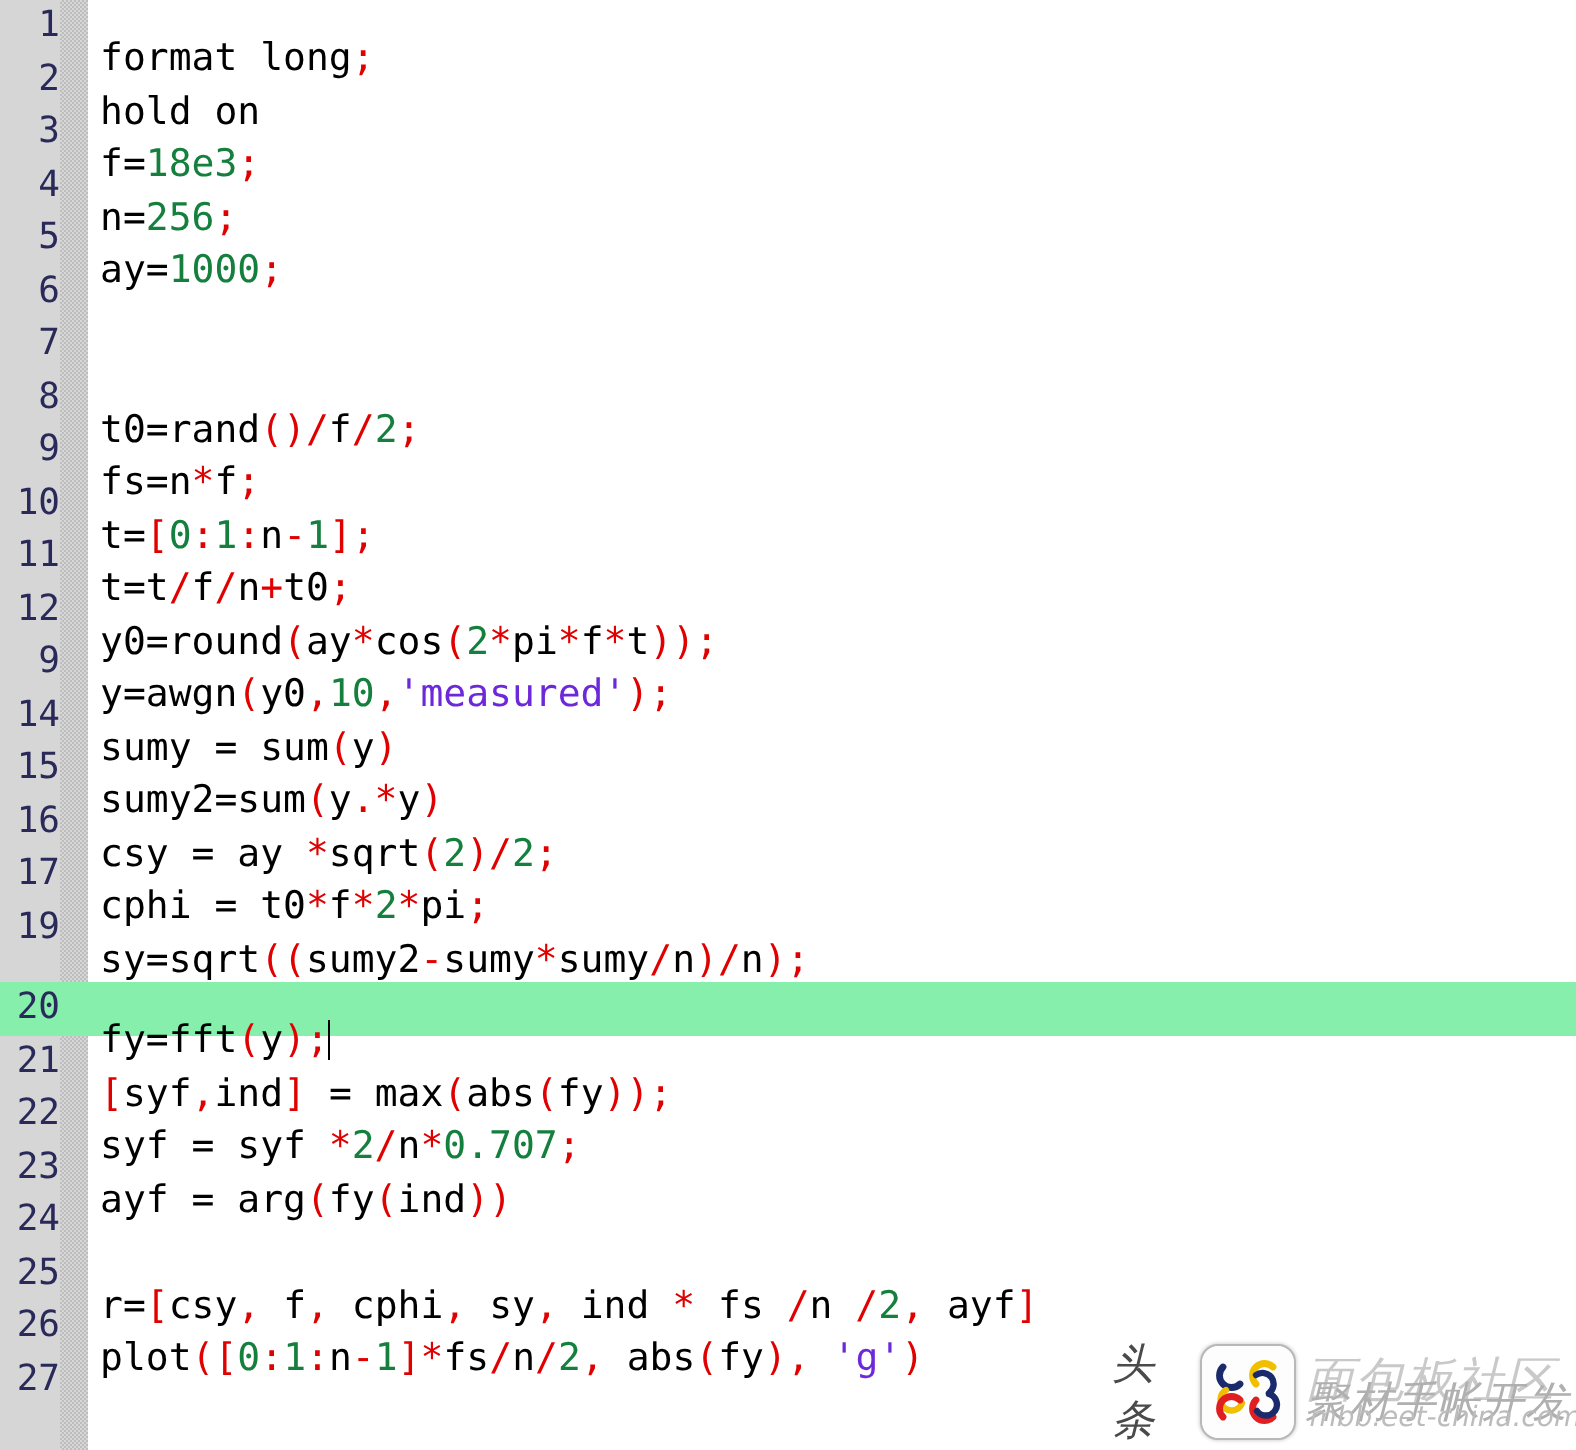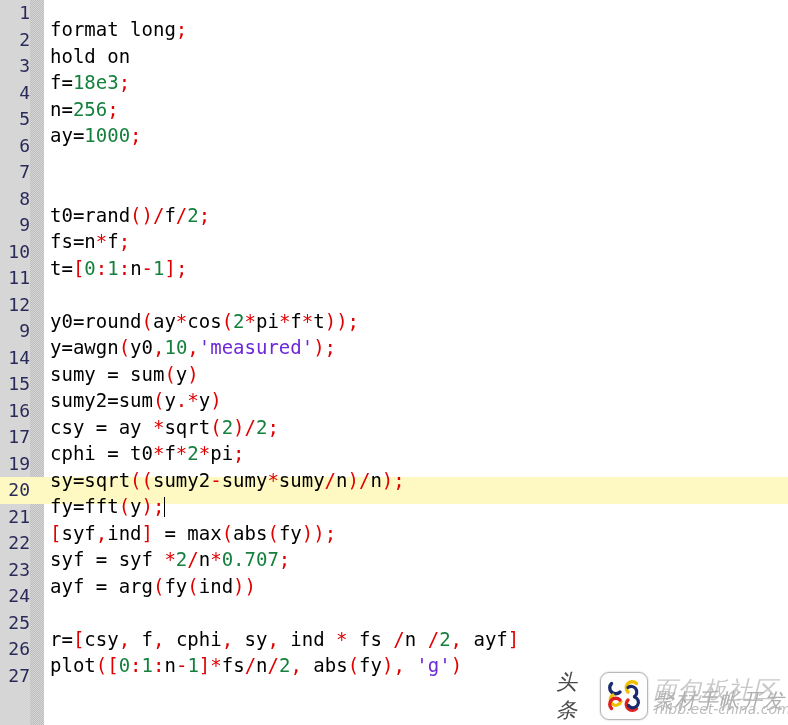--- a/index.html
+++ b/index.html
@@ -57,21 +57,22 @@
   }
 
   .code-line {
     position: relative;
     height: 26.5px;
     line-height: 26.5px;
     white-space: pre;
     font-size: 19px;
   }
   .code-line.current {
-    background: #fef9c3;
+    background: #86efac;
+    margin-top: 14px;
   }
 
   .lineno {
     position: absolute;
     left: 0;
     top: 0;
     width: 30px;
     text-align: right;
     color: #2a2a5a;
     font-size: 18px;
@@ -185,21 +186,21 @@
       <div class="code-line"><span class="lineno">1</span><span class="linetext"><span class="t-plain">format long</span><span class="t-punct">;</span></span></div>
       <div class="code-line"><span class="lineno">2</span><span class="linetext"><span class="t-plain">hold on</span></span></div>
       <div class="code-line"><span class="lineno">3</span><span class="linetext"><span class="t-plain">f=</span><span class="t-num">18e3</span><span class="t-punct">;</span></span></div>
       <div class="code-line"><span class="lineno">4</span><span class="linetext"><span class="t-plain">n=</span><span class="t-num">256</span><span class="t-punct">;</span></span></div>
       <div class="code-line"><span class="lineno">5</span><span class="linetext"><span class="t-plain">ay=</span><span class="t-num">1000</span><span class="t-punct">;</span></span></div>
       <div class="code-line"><span class="lineno">6</span><span class="linetext"></span></div>
       <div class="code-line"><span class="lineno">7</span><span class="linetext"></span></div>
       <div class="code-line"><span class="lineno">8</span><span class="linetext"><span class="t-plain">t0=rand</span><span class="t-punct">()/</span><span class="t-plain">f</span><span class="t-punct">/</span><span class="t-num">2</span><span class="t-punct">;</span></span></div>
       <div class="code-line"><span class="lineno">9</span><span class="linetext"><span class="t-plain">fs=n</span><span class="t-punct">*</span><span class="t-plain">f</span><span class="t-punct">;</span></span></div>
       <div class="code-line"><span class="lineno">10</span><span class="linetext"><span class="t-plain">t=</span><span class="t-punct">[</span><span class="t-num">0</span><span class="t-punct">:</span><span class="t-num">1</span><span class="t-punct">:</span><span class="t-plain">n</span><span class="t-punct">-</span><span class="t-num">1</span><span class="t-punct">]</span><span class="t-punct">;</span></span></div>
-      <div class="code-line"><span class="lineno">11</span></div>
+      <div class="code-line"><span class="lineno">11</span><span class="linetext"><span class="t-plain">t=t</span><span class="t-punct">/</span><span class="t-plain">f</span><span class="t-punct">/</span><span class="t-plain">n</span><span class="t-punct">+</span><span class="t-plain">t0</span><span class="t-punct">;</span></span></div>
       <div class="code-line"><span class="lineno">12</span><span class="linetext"><span class="t-plain">y0=round</span><span class="t-punct">(</span><span class="t-plain">ay</span><span class="t-punct">*</span><span class="t-plain">cos</span><span class="t-punct">(</span><span class="t-num">2</span><span class="t-punct">*</span><span class="t-plain">pi</span><span class="t-punct">*</span><span class="t-plain">f</span><span class="t-punct">*</span><span class="t-plain">t</span><span class="t-punct">));</span></span></div>
       <div class="code-line"><span class="lineno">9</span><span class="linetext"><span class="t-plain">y=awgn</span><span class="t-punct">(</span><span class="t-plain">y0</span><span class="t-punct">,</span><span class="t-num">10</span><span class="t-punct">,</span><span class="t-str">'measured'</span><span class="t-punct">);</span></span></div>
       <div class="code-line"><span class="lineno">14</span><span class="linetext"><span class="t-plain">sumy = sum</span><span class="t-punct">(</span><span class="t-plain">y</span><span class="t-punct">)</span></span></div>
       <div class="code-line"><span class="lineno">15</span><span class="linetext"><span class="t-plain">sumy2=sum</span><span class="t-punct">(</span><span class="t-plain">y</span><span class="t-punct">.*</span><span class="t-plain">y</span><span class="t-punct">)</span></span></div>
       <div class="code-line"><span class="lineno">16</span><span class="linetext"><span class="t-plain">csy = ay </span><span class="t-punct">*</span><span class="t-plain">sqrt</span><span class="t-punct">(</span><span class="t-num">2</span><span class="t-punct">)/</span><span class="t-num">2</span><span class="t-punct">;</span></span></div>
       <div class="code-line"><span class="lineno">17</span><span class="linetext"><span class="t-plain">cphi = t0</span><span class="t-punct">*</span><span class="t-plain">f</span><span class="t-punct">*</span><span class="t-num">2</span><span class="t-punct">*</span><span class="t-plain">pi</span><span class="t-punct">;</span></span></div>
       <div class="code-line"><span class="lineno">19</span><span class="linetext"><span class="t-plain">sy=sqrt</span><span class="t-punct">((</span><span class="t-plain">sumy2</span><span class="t-punct">-</span><span class="t-plain">sumy</span><span class="t-punct">*</span><span class="t-plain">sumy</span><span class="t-punct">/</span><span class="t-plain">n</span><span class="t-punct">)/</span><span class="t-plain">n</span><span class="t-punct">);</span></span></div>
       <div class="code-line current"><span class="lineno">20</span><span class="linetext"><span class="t-plain">fy=fft</span><span class="t-punct">(</span><span class="t-plain">y</span><span class="t-punct">);</span><span class="caret"></span></span></div>
       <div class="code-line"><span class="lineno">21</span><span class="linetext"><span class="t-punct">[</span><span class="t-plain">syf</span><span class="t-punct">,</span><span class="t-plain">ind</span><span class="t-punct">]</span><span class="t-plain"> = max</span><span class="t-punct">(</span><span class="t-plain">abs</span><span class="t-punct">(</span><span class="t-plain">fy</span><span class="t-punct">));</span></span></div>
       <div class="code-line"><span class="lineno">22</span><span class="linetext"><span class="t-plain">syf = syf </span><span class="t-punct">*</span><span class="t-num">2</span><span class="t-punct">/</span><span class="t-plain">n</span><span class="t-punct">*</span><span class="t-num">0.707</span><span class="t-punct">;</span></span></div>

